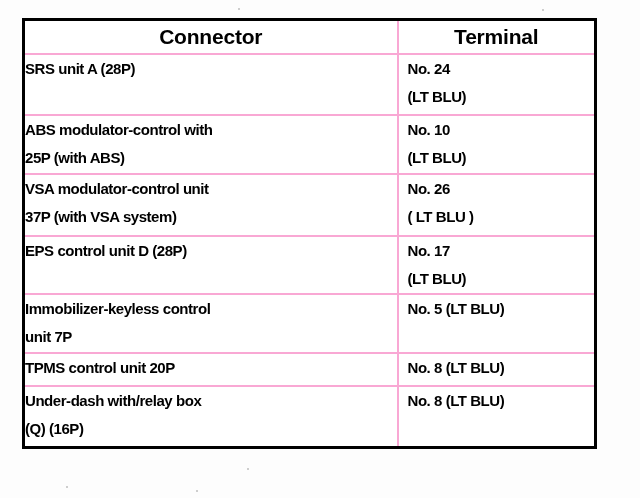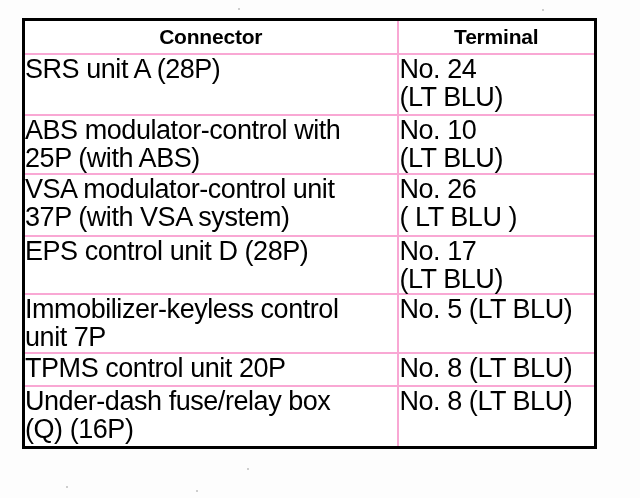--- a/index.html
+++ b/index.html
@@ -70,29 +70,29 @@
     font-weight: bold;
     font-size: 21px;
     letter-spacing: -0.2px;
     height: 32px;
     line-height: 32px;
     padding: 0 4px;
     white-space: nowrap;
   }
 
   td.cell {
-    font-size: 27px;
-    font-weight: normal;
+    font-size: 15px;
+    font-weight: bold;
     letter-spacing: -0.45px;
     padding: 2px 0 0 6px;
     line-height: 28px;
   }
 
   td.cell.term {
-    padding-left: 1px;
+    padding-left: 9px;
   }
 
   .ln { display: block; white-space: nowrap; }
 
   
   tr.r1 td { height: 59px; }
   tr.r2 td { height: 57px; }
   tr.r3 td { height: 60px; margin-left: 27px; }
   tr.r4 td { height: 55px; }
   tr.r5 td { height: 57px; }
@@ -189,21 +189,21 @@
             <span class="ln">TPMS control unit 20P</span>
           </td>
           <td class="cell term">
             <span class="ln">No. 8 (LT BLU)</span>
           </td>
         </tr>
 
 
         <tr class="r8">
           <td class="cell">
-            <span class="ln">Under-dash fuse/relay box</span>
+            <span class="ln">Under-dash with/relay box</span>
             <span class="ln">(Q) (16P)</span>
           </td>
           <td class="cell term">
             <span class="ln">No. 8 (LT BLU)</span>
           </td>
         </tr>
 
       </tbody>
     </table>
   </div>

